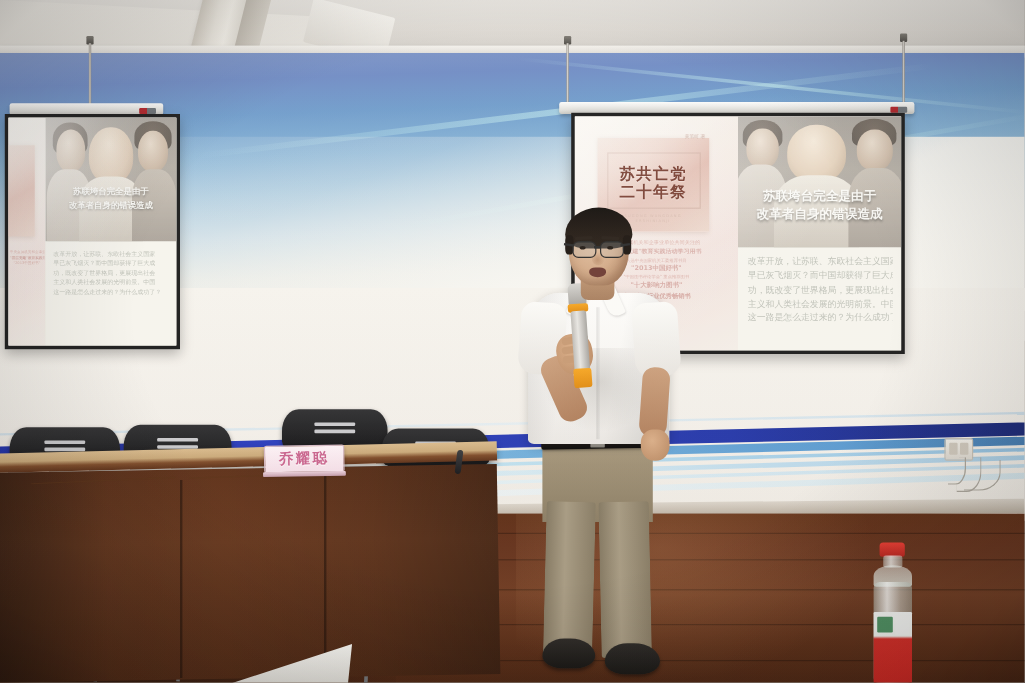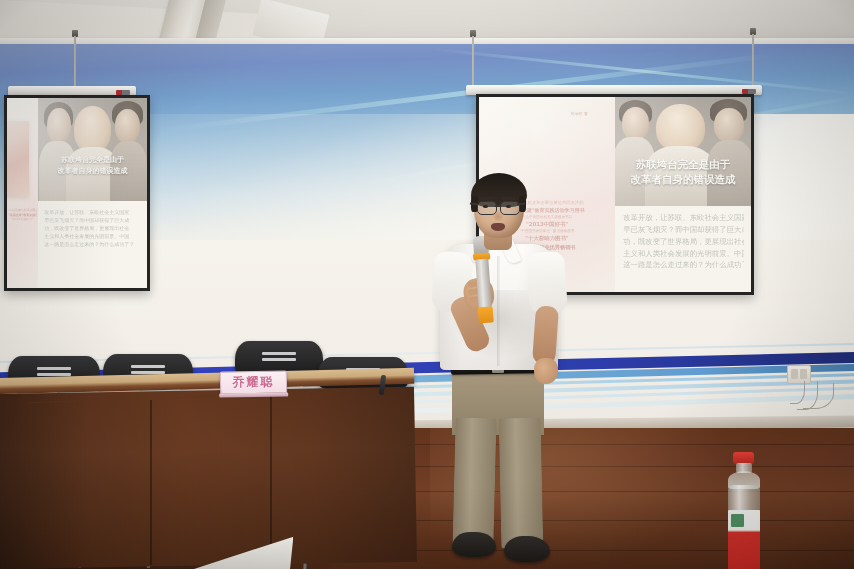--- a/index.html
+++ b/index.html
@@ -635,20 +635,28 @@
   <div class="hanger" style="left:752px;top:34px;height:55px;"></div>
   <div class="screen-housing" style="left:466px;top:85px;width:296px;height:10px;">
     <div class="housing-logo"></div>
   </div>
 
   <div class="screen" style="left:476px;top:94px;width:272px;height:195px;">
     <div class="screen-inner">
       <div class="slide">
 
         <div class="slide-left-col">
+          <div class="book-cover" style="left:14%;top:9%;width:68%;height:40%;">
+            <div class="book-band" style="left:9%;top:16%;width:82%;height:58%;"></div>
+            <div class="book-title" style="font-size:13px;position:relative;z-index:2;">
+              <span>苏共亡党</span><br>
+              <span>二十年祭</span>
+            </div>
+            <div class="book-sub" style="left:8%;right:8%;bottom:8%;font-size:3px;">SUGONG WANGDANG ERSHINIANJI</div>
+          </div>
           <div class="book-author" style="right:20%;top:7%;font-size:4px;">黄苇町 著</div>
 
           <div class="left-text-block" style="top:53%;font-size:4.3px;">
             <span class="l">中央直属机关和企事业单位共同关注的</span>
             <span class="l em" style="font-size:5px;">"基层党建"教育实践活动学习用书</span>
             <span class="l" style="font-size:3.6px;">入选中央国家机关工委推荐书目</span>
             <span class="l em" style="font-size:5.4px;">"2013中国好书"</span>
             <span class="l" style="font-size:3.6px;">"中国图书评论学会" 重点推荐图书</span>
             <span class="l em" style="font-size:5.4px;">"十大影响力图书"</span>
             <span class="l em" style="font-size:5.2px;">党政读物行业优秀畅销书</span>

